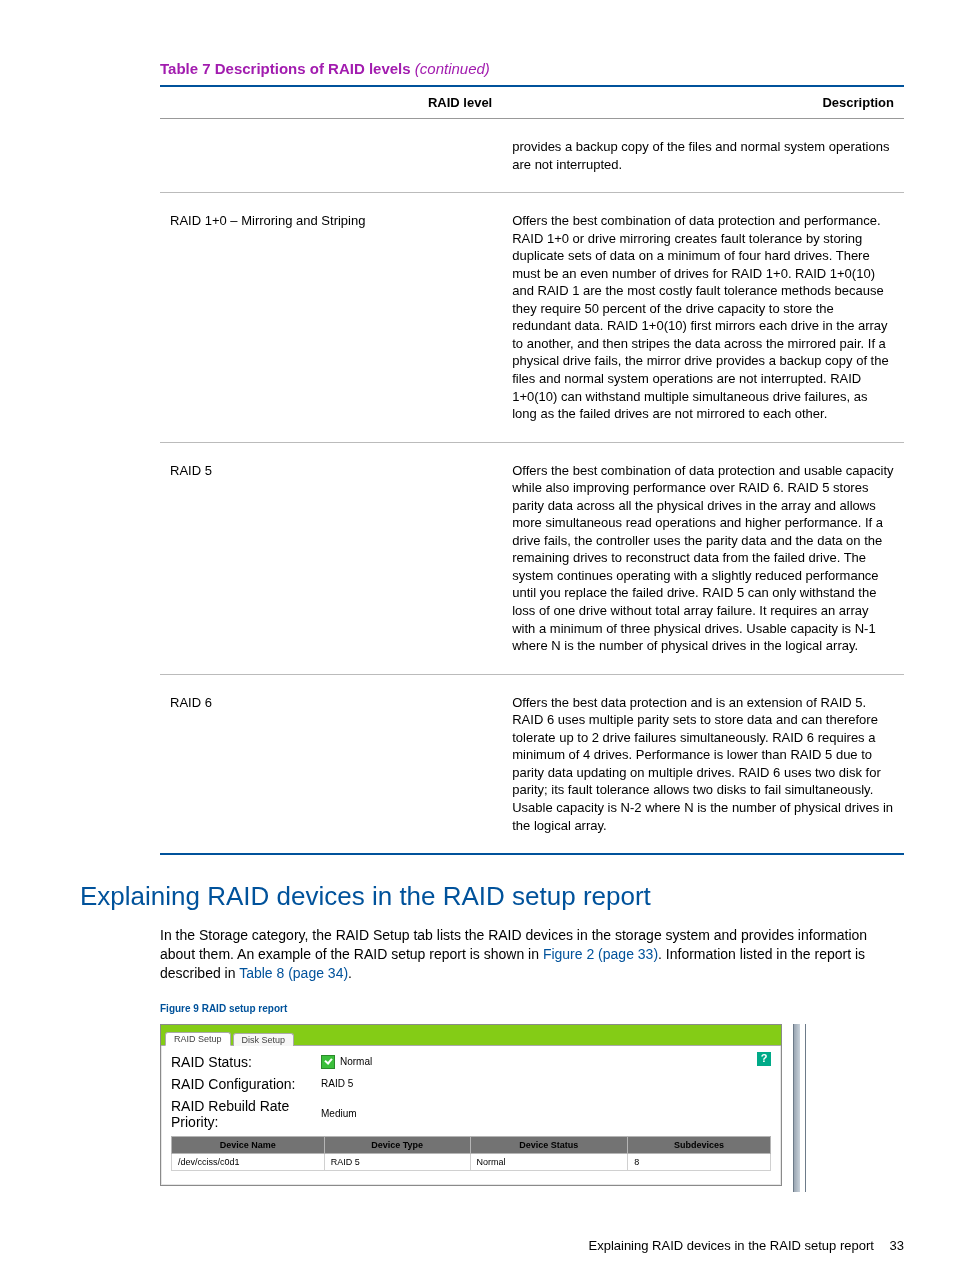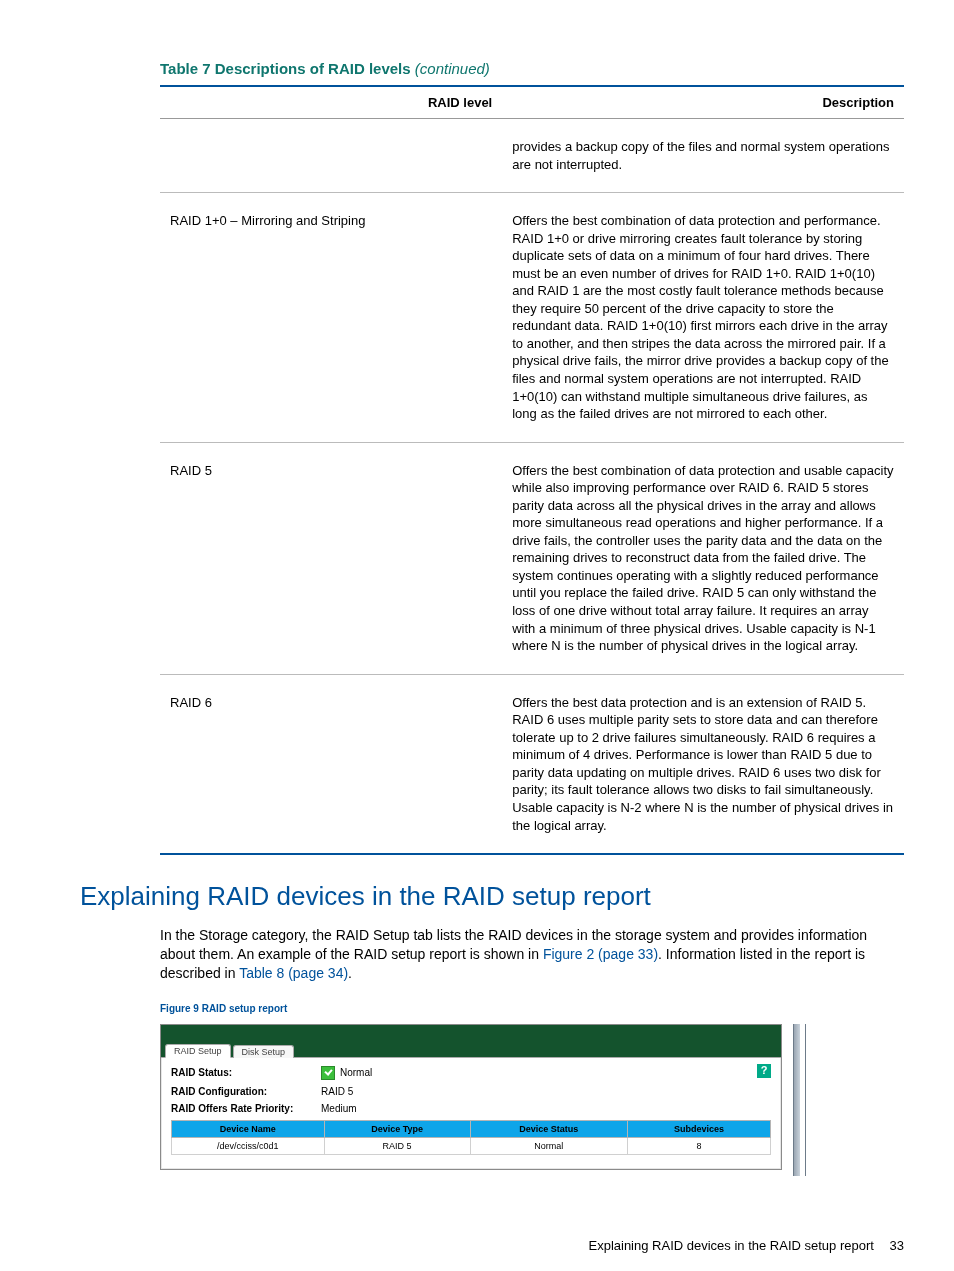--- a/index.html
+++ b/index.html
@@ -13,21 +13,21 @@
   .page {
     width: 954px;
     padding: 50px 50px 40px 80px;
     box-sizing: border-box;
     position: relative;
     min-height: 1271px;
   }
   .table-caption {
     font-family: Arial, sans-serif;
     font-size: 15px;
-    color: #0f766e;
+    color: #a21caf;
     font-weight: bold;
     margin: 10px 0 8px 80px;
   }
   .table-caption .cont {
     font-style: italic;
     font-weight: normal;
   }
   .raid-table {
     margin-left: 80px;
     width: calc(100% - 80px);
@@ -107,22 +107,22 @@
     background: #fff;
     padding: 0;
     box-shadow: 0 0 0 1px #e6e6e6 inset;
     font-size: 10px;
     font-family: Tahoma, Arial, sans-serif;
     position: relative;
   }
   .fig-tabs {
     display: flex;
     border-bottom: 1px solid #aaa;
-    background: #14532d;
-    padding-top: 14px;
+    background: #84cc16;
+    padding-top: 2px;
     padding-left: 4px;
     height: 18px;
     align-items: flex-end;
   }
   .fig-tab {
     border: 1px solid #aaa;
     border-bottom: none;
     padding: 1px 8px;
     font-size: 9px;
     margin-right: 2px;
@@ -142,22 +142,22 @@
     padding: 8px 10px 14px 10px;
     position: relative;
   }
   .fig-row {
     display: flex;
     align-items: center;
     margin-bottom: 6px;
   }
   .fig-row .lbl {
     width: 150px;
-    font-weight: bold;
-    font-size: 10px;
+    font-weight: normal;
+    font-size: 14px;
   }
   .fig-row .val {
     font-size: 10px;
     display: flex;
     align-items: center;
   }
   .status-icon {
     display: inline-flex;
     width: 12px;
     height: 12px;
@@ -192,30 +192,29 @@
     line-height: 1;
   }
   .dev-table {
     width: 100%;
     border: 1px solid #b5b5b5;
     border-collapse: collapse;
     margin-top: 6px;
     font-size: 9px;
   }
   .dev-table th {
-    background: #0ea5e9;
+    background: #737373;
     border: 1px solid #b5b5b5;
     padding: 3px 18px;
     font-weight: bold;
     text-align: center;
   }
   .dev-table td {
     border: 1px solid #d0d0d0;
     padding: 3px 6px;
-    text-align: center;
   }
   .footer {
     position: absolute;
     right: 50px;
     bottom: 18px;
     font-size: 13px;
     color: #000;
   }
   .footer .pn {
     margin-left: 12px;
@@ -286,21 +285,21 @@
             <span>Normal</span>
           </div>
         </div>
 
         <div class="fig-row">
           <div class="lbl">RAID Configuration:</div>
           <div class="val">RAID 5</div>
         </div>
 
         <div class="fig-row">
-          <div class="lbl">RAID Offers Rate Priority:</div>
+          <div class="lbl">RAID Rebuild Rate Priority:</div>
           <div class="val">Medium</div>
         </div>
 
         <table class="dev-table">
           <thead>
             <tr>
               <th>Device Name</th>
               <th>Device Type</th>
               <th>Device Status</th>
               <th>Subdevices</th>

